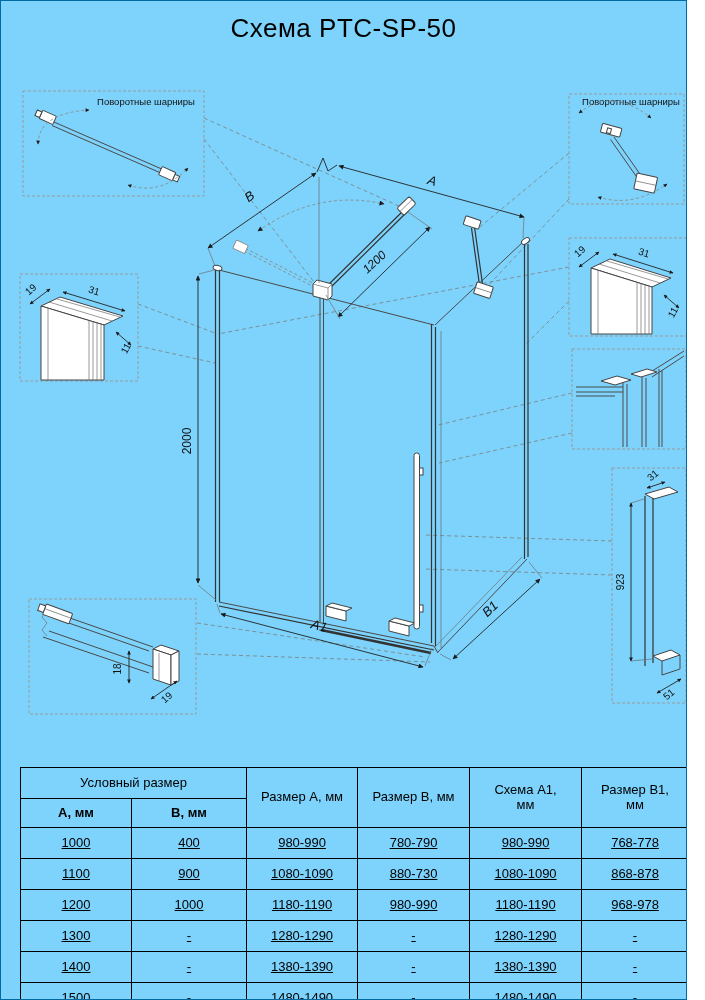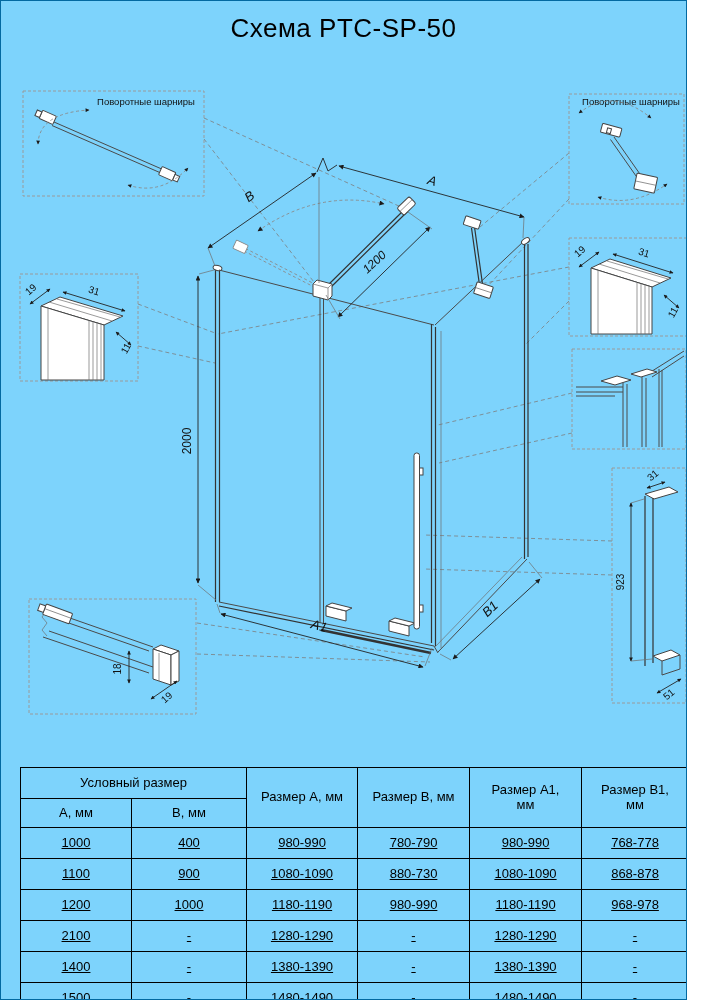--- a/index.html
+++ b/index.html
@@ -21,21 +21,21 @@
   .dimnum{font:italic 12px "Liberation Sans",sans-serif;fill:#111;}
   .dimnum0{font:12px "Liberation Sans",sans-serif;fill:#111;}
   .dimlbl{font:italic 13px "Liberation Sans",sans-serif;fill:#111;}
   .caplbl{font:9.5px "Liberation Sans",sans-serif;fill:#111;}
   
   table.sizes{position:absolute;left:19px;top:766px;width:668px;border-collapse:collapse;
               table-layout:fixed;font-size:13px;color:#000;}
   table.sizes th,table.sizes td{border:1px solid #000;text-align:center;vertical-align:middle;
               font-weight:normal;padding:0;line-height:1.15;}
   table.sizes tr.grp th{height:30px;}
-  table.sizes tr.sub th{height:28px;}
+  table.sizes tr.sub th{height:28px;font-weight:bold;}
   table.sizes td{height:30px;text-decoration:underline;}
   .wrapnarrow{display:inline-block;width:80px;}
 </style>
 </head>
 <body>
 
 <div class="page">
 
   <div class="title">Схема PTC-SP-50</div>
 
@@ -261,21 +261,21 @@
         <col style="width:111px">
       <col style="width:112px">
         <col style="width:112px">
         <col style="width:107px">
     </colgroup>
     <thead>
       <tr class="grp">
         <th colspan="2">Условный размер</th>
         <th rowspan="2">Размер А, мм</th>
         <th rowspan="2">Размер В, мм</th>
-        <th rowspan="2"><span class="wrapnarrow">Размер А1, мм</span></th>
+        <th rowspan="2"><span class="wrapnarrow">Схема А1, мм</span></th>
         <th rowspan="2"><span class="wrapnarrow">Размер В1, мм</span></th>
       </tr>
       <tr class="sub">
         <th>А, мм</th>
         <th>В, мм</th>
       </tr>
     </thead>
     <tbody>
       <tr>
         <td>1000</td>
@@ -295,21 +295,21 @@
       </tr>
       <tr>
         <td>1200</td>
           <td>1000</td>
           <td>1180-1190</td>
           <td>980-990</td>
           <td>1180-1190</td>
           <td>968-978</td>
       </tr>
       <tr>
-        <td>2100</td>
+        <td>1300</td>
           <td>-</td>
           <td>1280-1290</td>
           <td>-</td>
           <td>1280-1290</td>
           <td>-</td>
       </tr>
       <tr>
         <td>1400</td>
           <td>-</td>
           <td>1380-1390</td>

